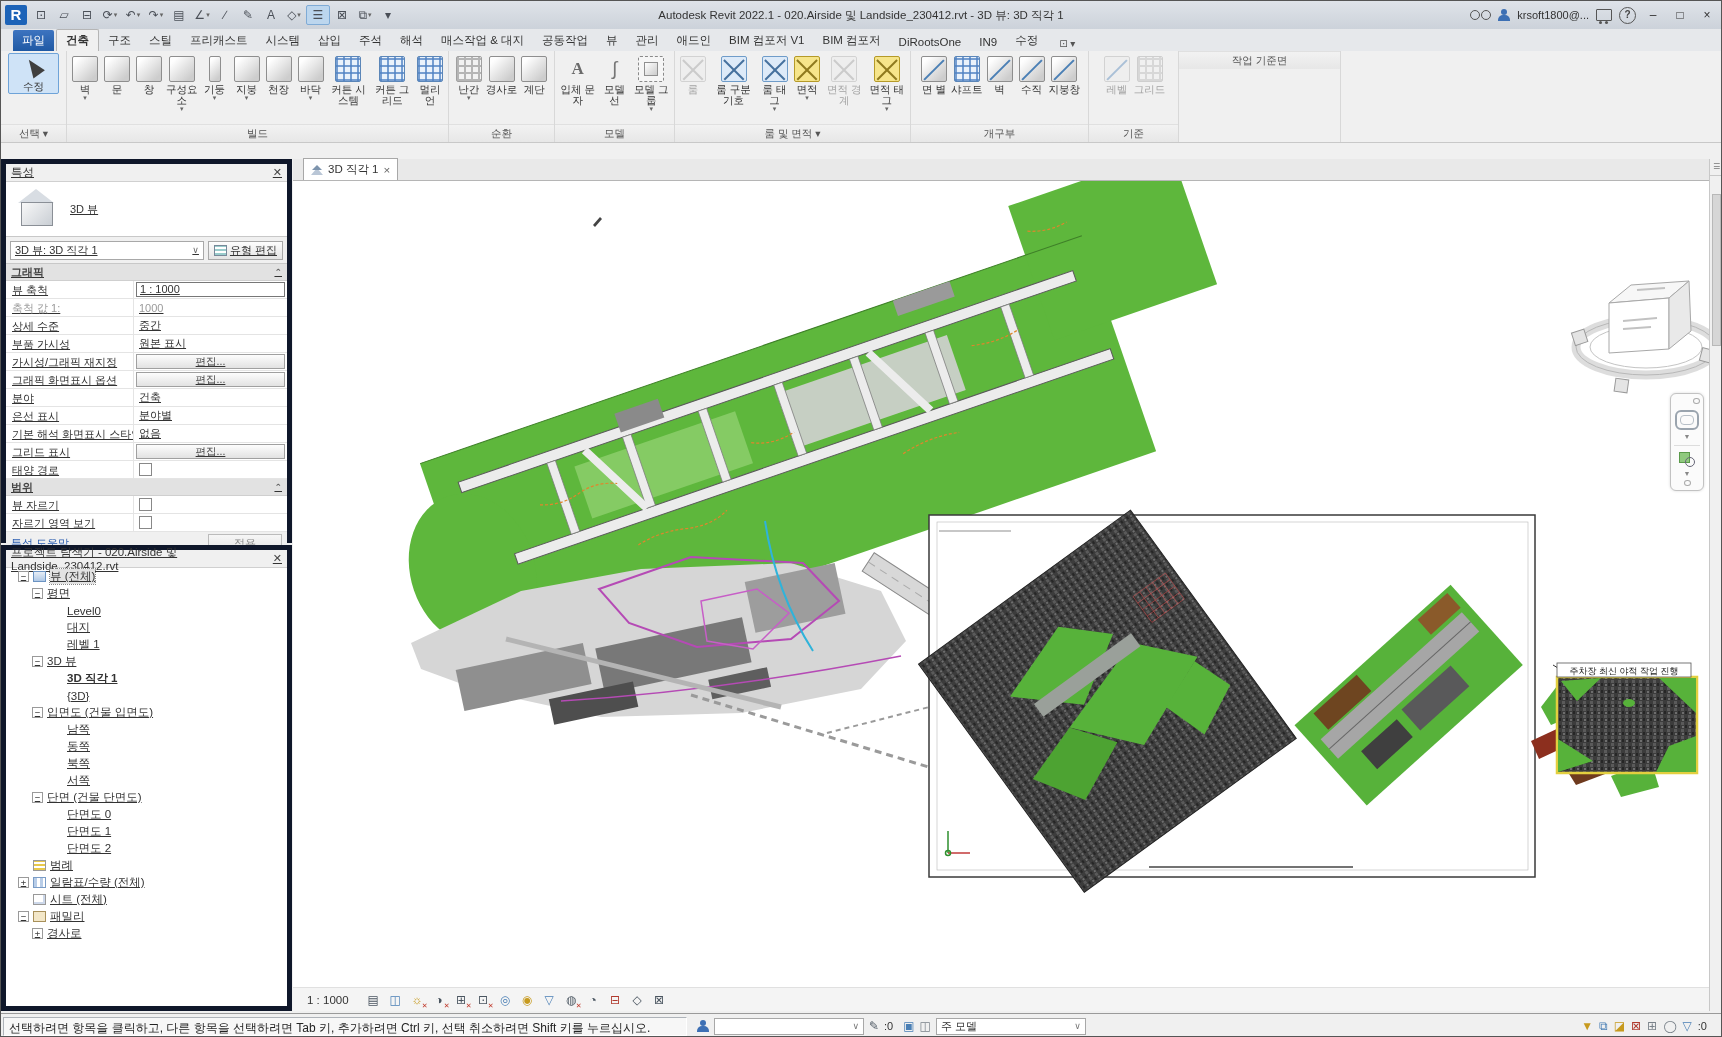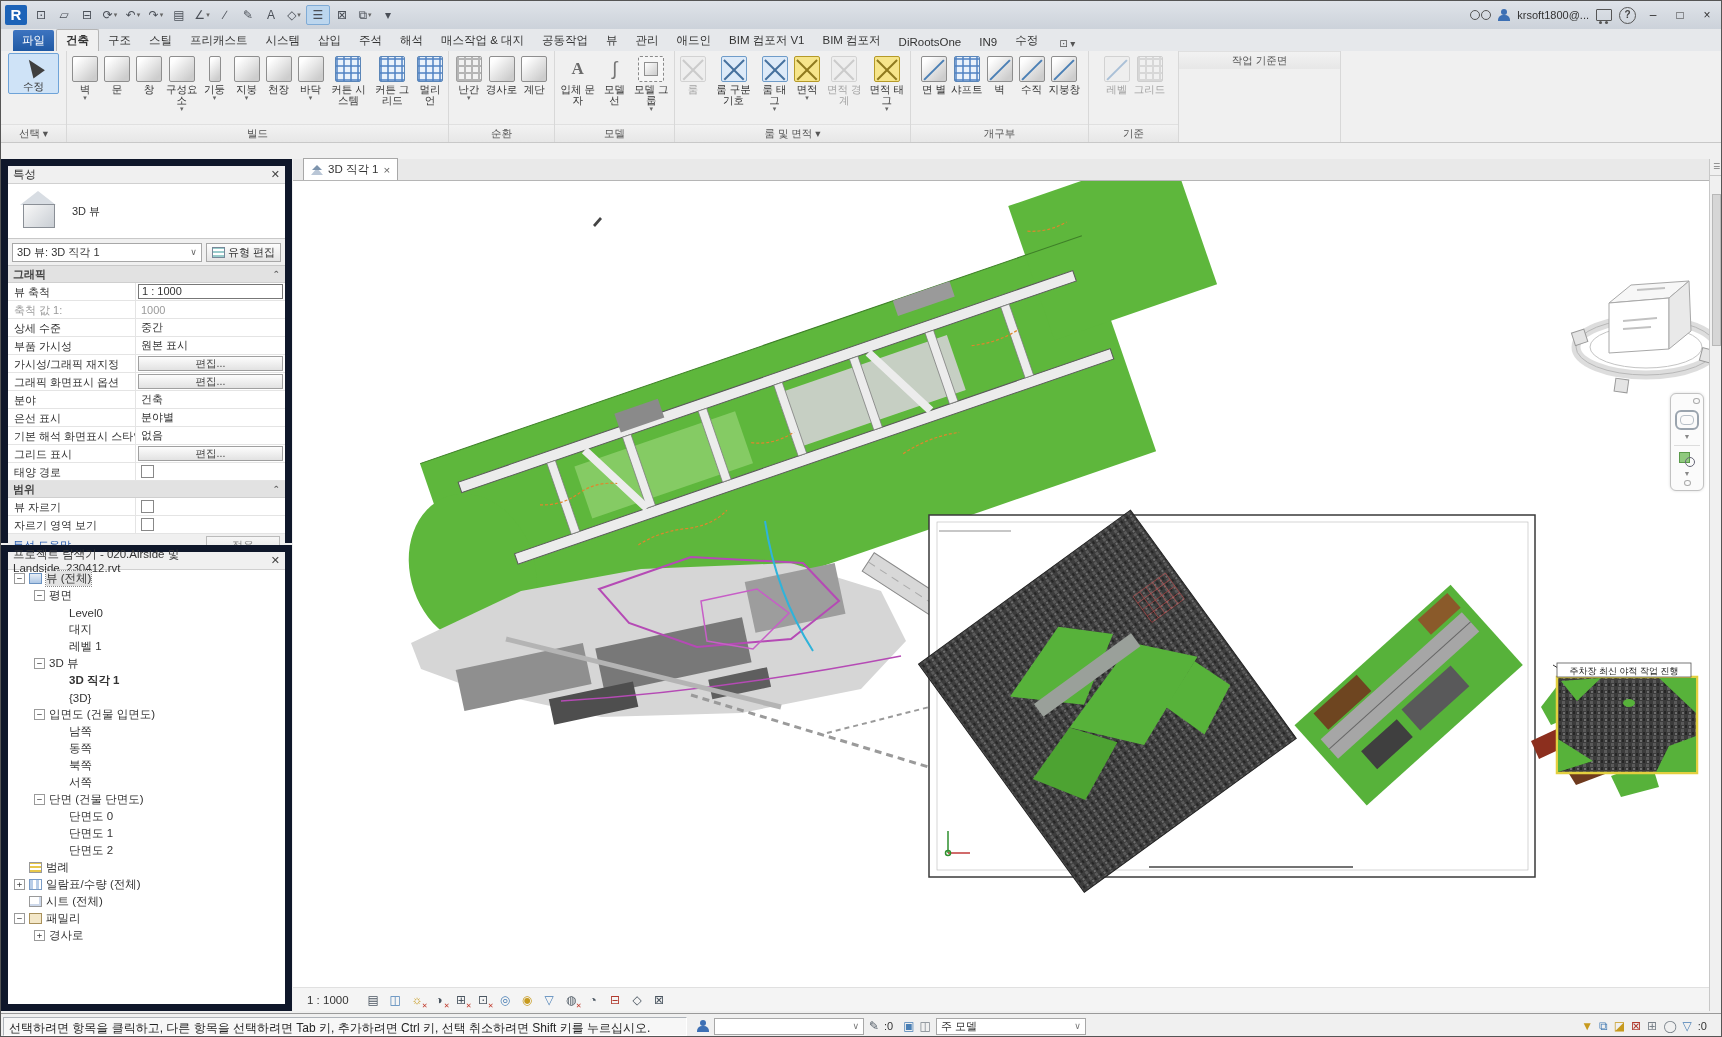--- a/index.html
+++ b/index.html
@@ -52,21 +52,21 @@
   .xg.xm::before,.xg.xm::after{background:#9a9a9a;}
   .slash::before{content:"";position:absolute;left:-2px;right:-2px;top:50%;height:2px;background:#4a7fb5;transform:rotate(-45deg);}
   .grn{background:linear-gradient(#7cc96a,#4a9a3a);border:1px solid #3d7f30;}
   .bulb::after{content:"";position:absolute;right:-3px;bottom:-3px;width:9px;height:9px;border-radius:50%;background:#f4c92c;border:1px solid #a8891a;}
   .atxt::before{content:"A";position:absolute;inset:0;font:bold 17px/26px "Liberation Serif","DejaVu Serif",serif;color:#6a6a6a;text-align:center;}
   .mline::before{content:"∫";position:absolute;inset:0;font-size:19px;line-height:25px;color:#777;text-align:center;}
   .mgrp{border:1px dashed #8a8a8a;background:#f6f6f6;}
   .mgrp::before{content:"";position:absolute;left:5px;top:5px;width:12px;height:12px;background:linear-gradient(135deg,#fff,#ccc);border:1px solid #909090;}
   .cursor-ic{width:0;height:0;border-left:7px solid transparent;border-right:7px solid transparent;border-bottom:18px solid #3f3f3f;transform:rotate(-35deg);margin:3px auto 5px;}
   
-  .palette{position:absolute;left:0;background:#f0f0f0;border:7px solid #0f172a;box-sizing:border-box;}
+  .palette{position:absolute;left:0;background:#f0f0f0;border:5px solid #0f172a;box-sizing:border-box;text-decoration:underline;}
   #props{top:158px;width:291px;height:384px;}
   .pal-head{height:17px;display:flex;align-items:center;padding:0 5px;font-size:11.5px;color:#333;background:#f0f0f0;border-bottom:1px solid #d0d0d0;}
   .pal-close{margin-left:auto;font-size:11px;color:#444;}
   #type-box{height:54px;background:#fff;border-bottom:1px solid #c8c8c8;display:flex;align-items:center;}
   #type-icon{width:40px;height:40px;margin:0 14px 0 10px;position:relative;}
   #type-icon .roof{position:absolute;left:2px;top:0;width:0;height:0;border-left:18px solid transparent;border-right:18px solid transparent;border-bottom:14px solid #d8dde3;}
   #type-icon .bodyp{position:absolute;left:5px;top:13px;width:30px;height:22px;background:linear-gradient(135deg,#f8f8f8,#c9ced4);border:1px solid #8a8f96;}
   #combo-row{height:22px;display:flex;align-items:center;gap:4px;padding:2px 4px;border-bottom:1px solid #c8c8c8;background:#f0f0f0;}
   #view-combo{flex:1;height:17px;background:#fff;border:1px solid #a8a8a8;display:flex;align-items:center;padding:0 4px;font-size:11px;}
   #view-combo .chev{margin-left:auto;color:#666;font-size:9px;}
@@ -81,21 +81,21 @@
   .pv-input{flex:1;height:13px;border:1px solid #777;background:#fff;padding:0 3px;line-height:13px;}
   .pv-btn{flex:1;height:13px;text-align:center;background:linear-gradient(#fdfdfd,#e2e2e2);border:1px solid #a0a0a0;line-height:13px;font-size:10.5px;color:#444;}
   .pv-chk{width:11px;height:11px;border:1px solid #888;background:#fff;margin-left:3px;}
   .pdis .pn,.pdis .pv-text{color:#9a9a9a;}
   #help-row{height:22px;display:flex;align-items:center;padding:0 5px;background:#f0f0f0;gap:20px;}
   #prop-help{color:#2a5db0;text-decoration:underline;}
   #apply-btn{margin-left:auto;width:72px;height:17px;text-align:center;line-height:16px;color:#8a8a8a;background:linear-gradient(#f6f6f6,#e4e4e4);border:1px solid #bbb;}
   
   #browser{top:544px;width:291px;height:466px;background:#fff;}
   .trow{height:17px;display:flex;align-items:center;gap:4px;white-space:nowrap;color:#333;font-size:11.5px;}
-  .d0{padding-left:6px;} .d1{padding-left:26px;} .d2{padding-left:46px;}
+  .d0{padding-left:6px;margin-left:6px;} .d1{padding-left:26px;} .d2{padding-left:46px;}
   .exp{width:9px;height:9px;border:1px solid #9a9a9a;background:#fff;text-align:center;font:9px/8px "DejaVu Sans Mono",monospace;color:#444;visibility:hidden;flex:none;box-sizing:content-box;}
   .exp-minus .exp{visibility:visible;} .exp-minus .exp::before{content:"−";}
   .exp-plus .exp{visibility:visible;} .exp-plus .exp::before{content:"+";}
   .tico{display:none;width:13px;height:11px;flex:none;box-sizing:border-box;}
   .ic-views .tico{display:inline-block;background:linear-gradient(#e8eef6,#aec8e6);border:1px solid #6b93c2;}
   .ic-legend .tico{display:inline-block;background:repeating-linear-gradient(0deg,#e8c84a 0 2px,#fff 2px 4px);border:1px solid #999;}
   .ic-schedule .tico{display:inline-block;background:repeating-linear-gradient(90deg,#b8cde8 0 3px,#fff 3px 6px);border:1px solid #7a9cc6;}
   .ic-sheet .tico{display:inline-block;background:#fff;border:1px solid #999;box-shadow:inset -2px -2px 0 #cdd8ea;}
   .ic-family .tico{display:inline-block;background:#f3e7c8;border:1px solid #a8905a;}
   .bold .tlbl{font-weight:bold;}
@@ -189,20 +189,21 @@
         <span class="qat-btn">
           <span>⊠</span>
         </span>
         <span class="qat-btn arr">
           <span>⧉</span>
         </span>
         <span class="qat-btn">
           <span>▾</span>
         </span>
       </div>
+    <div id="title-text">Autodesk Revit 2022.1 - 020.Airside 및 Landside_230412.rvt - 3D 뷰: 3D 직각 1</div>
     <div id="tb-right">
       <span class="glasses">
           <i></i>
           <i></i>
         </span>
       <span class="person"></span>
       <span style="font-size:11px;color:#333;">krsoft1800@...</span>
       <span class="cart"></span>
       <span class="helpq">?</span>
       <span class="winbtn">–</span>

